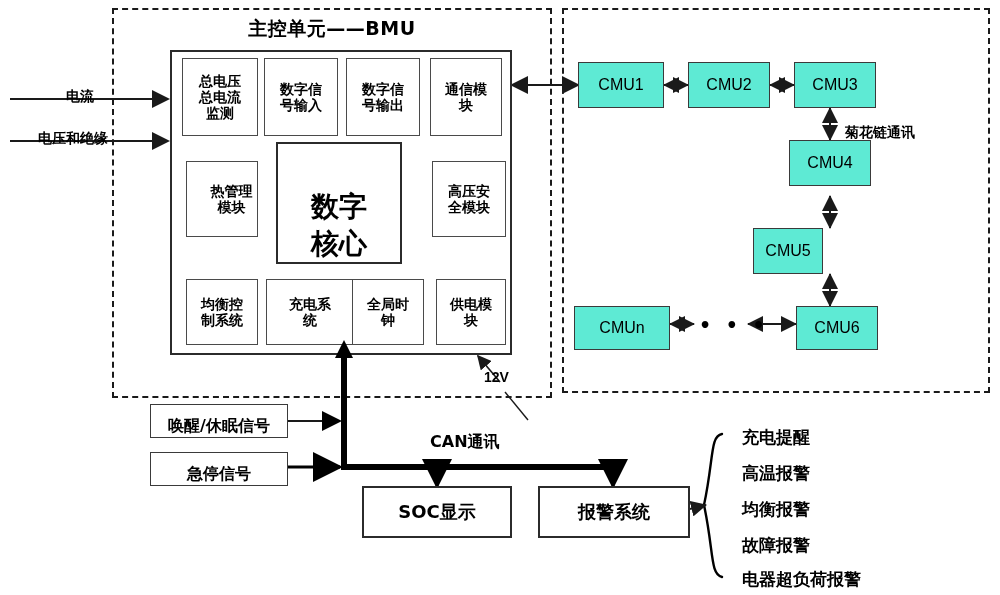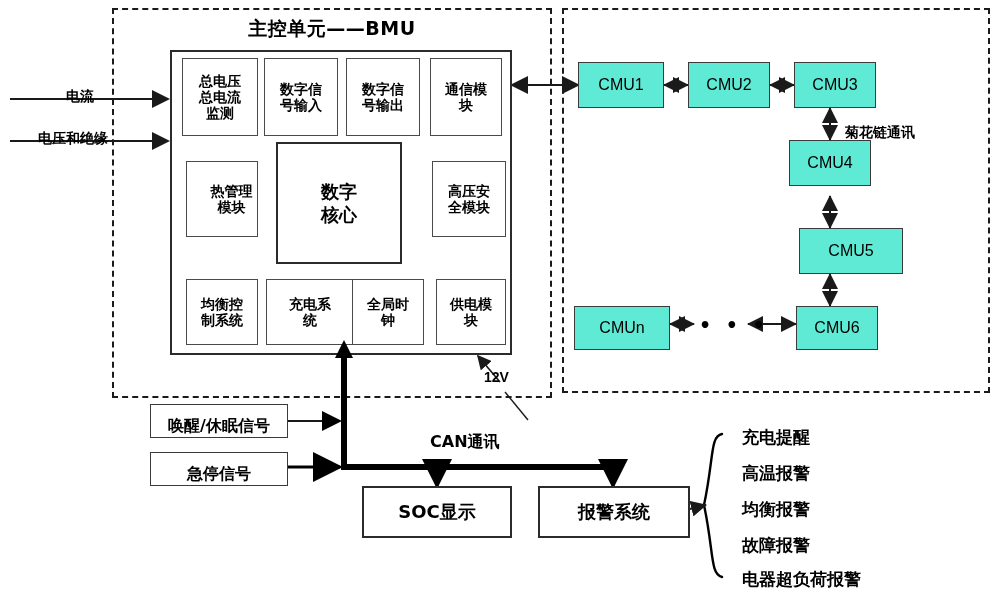--- a/index.html
+++ b/index.html
@@ -31,21 +31,21 @@
     text-align:center;
   }
   .bmu-shell{border:2px solid #2b2b2b;background:#fff;}
   .mod{
     border:1.5px solid #4a4a4a;
     background:#fff;
     display:flex;align-items:center;justify-content:center;
     text-align:center;line-height:1.15;
     font-size:14px;font-weight:bold;color:#000;
   }
-  .mod.core{border:2px solid #2b2b2b;font-size:18px;line-height:1.3;}
+  .mod.core{border:2px solid #2b2b2b;font-size:28px;line-height:1.3;align-items:flex-end;}
   .cmu{
     border:1.6px solid #3a3a3a;background:#5eead4;
     display:flex;align-items:center;justify-content:center;
     font-size:16px;color:#000;
     font-family:"Liberation Sans",sans-serif;
   }
   .sigbox{
     border:1.6px solid #3a3a3a;background:#fff;
     display:flex;align-items:flex-end;justify-content:center;
     font-size:16px;font-weight:bold;color:#000;
@@ -185,21 +185,21 @@
   </div>
   <div class="abs cmu" style="left:688px;top:62px;width:82px;height:46px;">
     <span>CMU2</span>
   </div>
   <div class="abs cmu" style="left:794px;top:62px;width:82px;height:46px;">
     <span>CMU3</span>
   </div>
   <div class="abs cmu" style="left:789px;top:140px;width:82px;height:46px;">
     <span>CMU4</span>
   </div>
-  <div class="abs cmu" style="left:799px;top:228px;width:104px;height:46px;">
+  <div class="abs cmu" style="left:753px;top:228px;width:70px;height:46px;">
     <span>CMU5</span>
   </div>
   <div class="abs cmu" style="left:796px;top:306px;width:82px;height:44px;">
     <span>CMU6</span>
   </div>
   <div class="abs cmu" style="left:574px;top:306px;width:96px;height:44px;">
     <span>CMUn</span>
   </div>
 
   <div class="lbl" style="left:845px;top:124px;">菊花链通讯</div>

